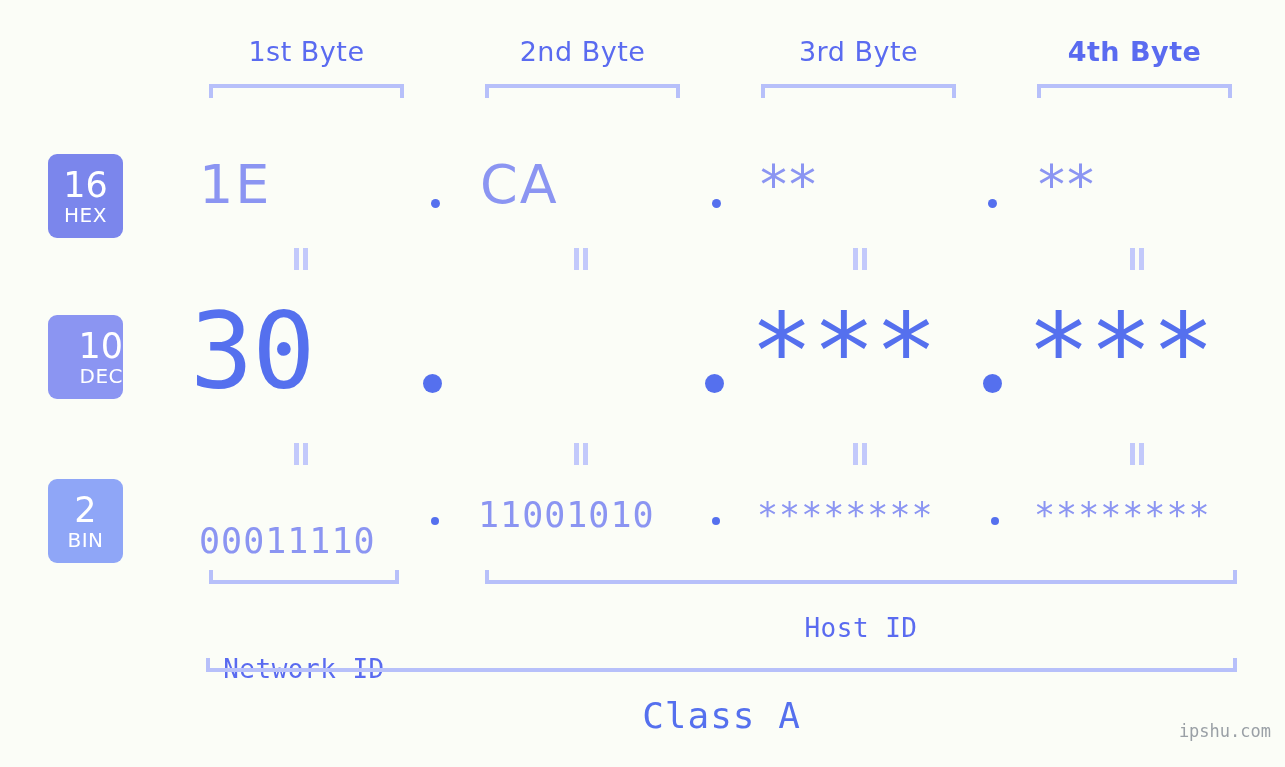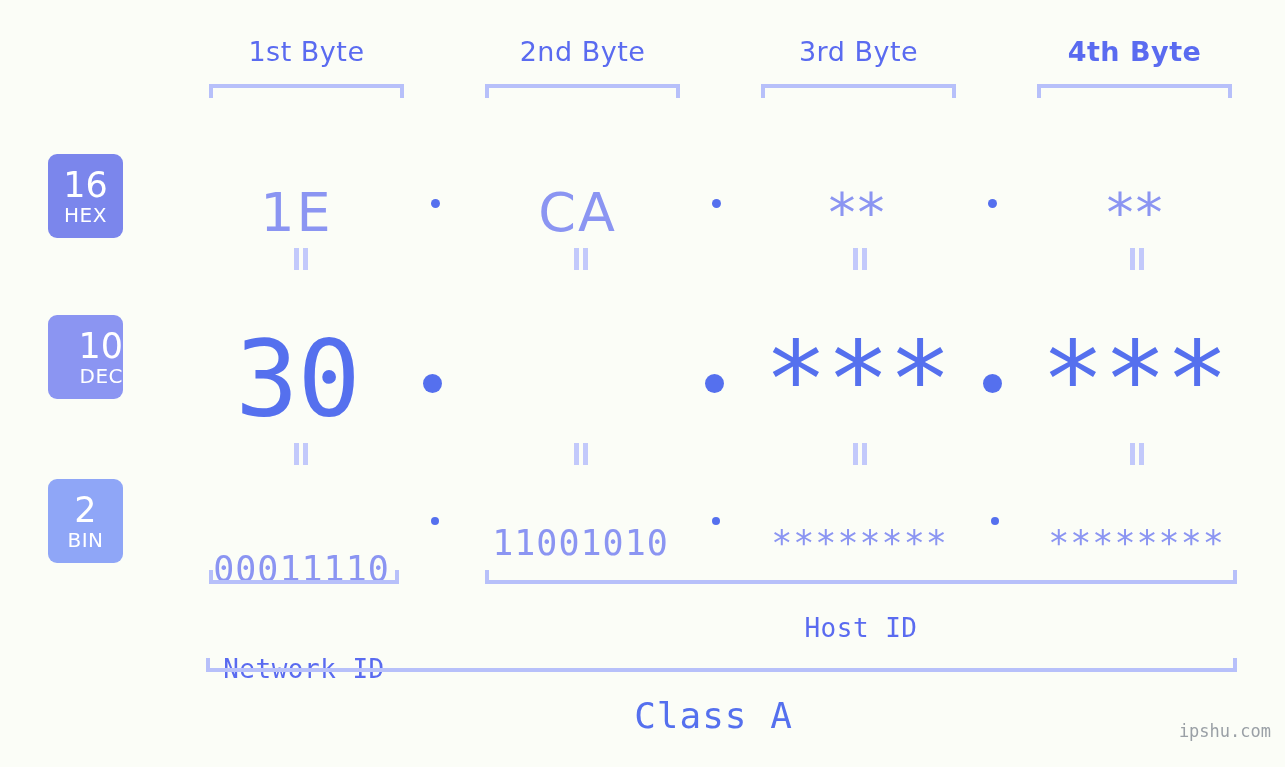--- a/index.html
+++ b/index.html
@@ -74,24 +74,22 @@
     margin-bottom: 2px;
   }
   .badge .abbr {
     font-size: 20px;
     letter-spacing: 0.5px;
   }
 
   
   .cell {
     position: absolute;
-    text-align: center;
     white-space: nowrap;
     line-height: 1;
-    margin-top: 28px;
   }
 
   .hex-val {
     font-family: "DejaVu Sans", sans-serif;
     font-size: 54px;
     color: #8b95f2;
     letter-spacing: 2px;
   }
   .dec-val {
     font-family: "DejaVu Sans Mono", monospace;
@@ -252,17 +250,17 @@
   <div class="dot dot-bin" style="left:712px; top:517px;"></div>
   <div class="dot dot-bin" style="left:991px; top:517px;"></div>
 
   <div class="bracket-up" style="left:209px; width:190px; top:570px;"></div>
   <div class="bracket-up" style="left:485px; width:752px; top:570px;"></div>
 
   <div class="id-label" style="left:209px; width:190px; top:613px;margin-top:41px;">Network ID</div>
   <div class="id-label" style="left:485px; width:752px; top:613px;">Host ID</div>
 
   <div class="bracket-up" style="left:206px; width:1031px; top:658px;"></div>
-  <div class="class-label" style="left:198px; width:1031px; top:695px;">Class A</div>
+  <div class="class-label" style="left:206px; width:1031px; top:695px;">Class A</div>
 
   <div class="watermark">ipshu.com</div>
 
 </div>
 
 </body></html>

